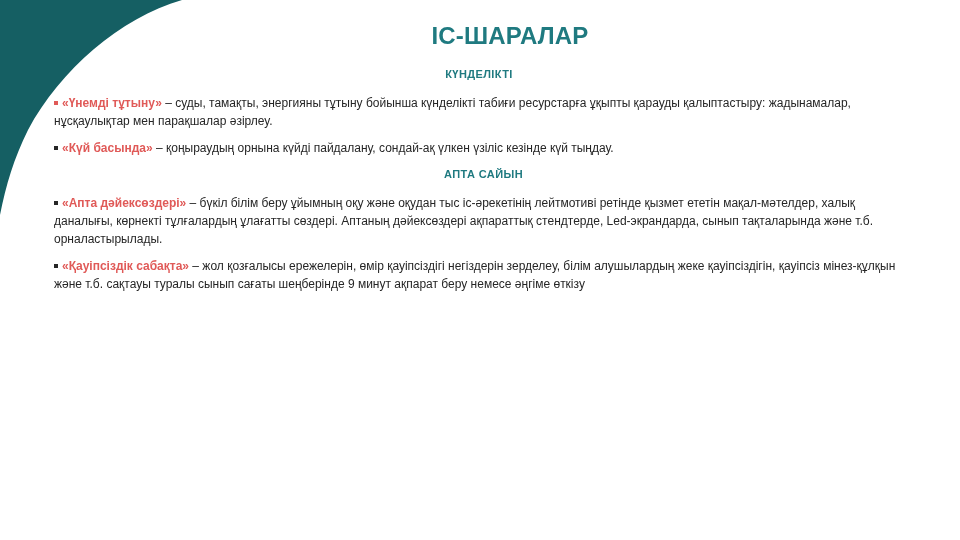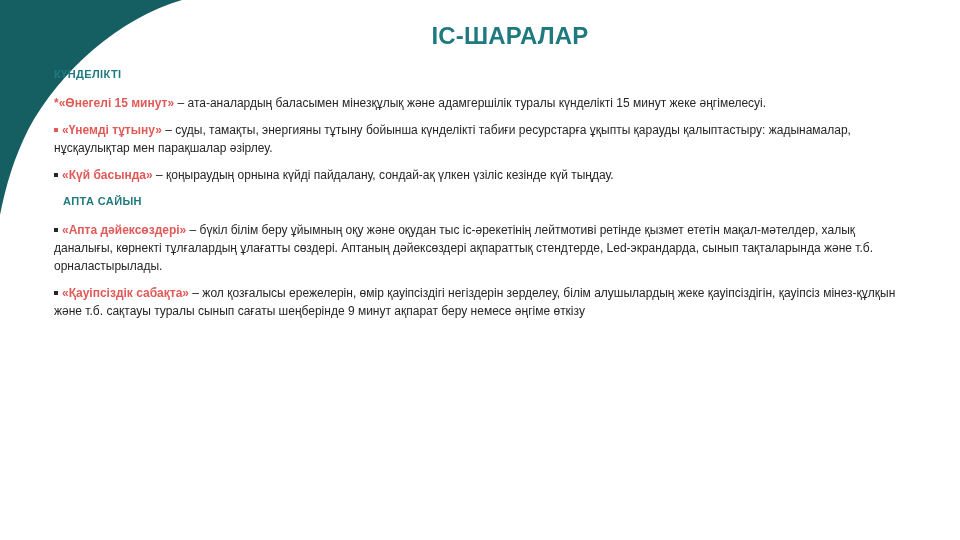--- a/index.html
+++ b/index.html
@@ -11,21 +11,21 @@
     }
     .corner-shape { position: absolute; left: 0; top: 0; width: 200px; height: 230px; }
     .title {
       position: absolute; top: 22px; left: 0; width: 960px; text-align: center;
       padding-left: 60px; box-sizing: border-box;
       font-size: 24px; font-weight: bold; color: #1f7a80; letter-spacing: 0.2px;
     }
     .content { position: absolute; left: 54px; top: 66px; width: 850px; }
     .section-heading {
       font-size: 11px; font-weight: bold; color: #1f7a80; letter-spacing: 0.4px;
-      margin: 0 0 12px 0; line-height: 16px;
+      margin: 0 0 12px 0; line-height: 16px; text-align: center;
     }
     .section-heading.weekly { margin-top: 8px; margin-left: 9px; }
     .para { font-size: 12px; line-height: 18px; margin: 0 0 9px 0; }
     .bullet {
       display: inline-block; width: 4px; height: 4px; margin-right: 4px;
       vertical-align: middle; position: relative; top: -1px;
     }
     .bullet.teal { background: #1f7a80; }
     .bullet.red { background: #e05a58; }
     .bullet.dark { background: #262626; }
@@ -38,23 +38,20 @@
 <svg class="corner-shape" viewBox="0 0 200 230">
   <path d="M0,0 L182,0 C120,18 60,70 28,130 C14,158 6,185 0,215 Z" fill="#155f63"></path>
 </svg>
 
 <div class="title">ІС-ШАРАЛАР</div>
 
 <div class="content">
   <div class="section-heading">КҮНДЕЛІКТІ</div>
 
   <p class="para">
-    <span class="star">*</span><span class="em">«Өнегелі 15 минут»</span><span> – ата-аналардың баласымен мінезқұлық және адамгершілік туралы күнделікті 15 минут жеке әңгімелесуі.</span>
-  </p>
-  <p class="para">
     <span class="bullet red"></span><span class="em">«Үнемді тұтыну»</span><span> – суды, тамақты, энергияны тұтыну бойынша күнделікті табиғи ресурстарға ұқыпты қарауды қалыптастыру: жадынамалар, нұсқаулықтар мен парақшалар әзірлеу.</span>
   </p>
   <p class="para">
     <span class="bullet dark"></span><span class="em">«Күй басында»</span><span> – қоңыраудың орнына күйді пайдалану, сондай-ақ үлкен үзіліс кезінде күй тыңдау.</span>
   </p>
 
   <div class="section-heading weekly">АПТА САЙЫН</div>
 
   <p class="para">
     <span class="bullet dark"></span><span class="em">«Апта дәйексөздері»</span><span> – бүкіл білім беру ұйымның оқу және оқудан тыс іс-әрекетінің лейтмотиві ретінде қызмет ететін мақал-мәтелдер, халық даналығы, көрнекті тұлғалардың ұлағатты сөздері. Аптаның дәйексөздері ақпараттық стендтерде, Led-экрандарда, сынып тақталарында және т.б. орналастырылады.</span>

